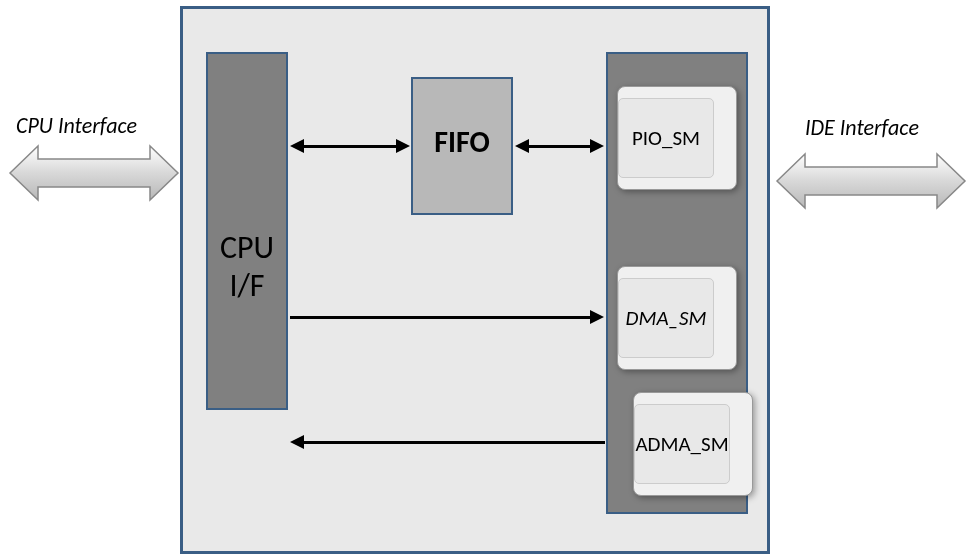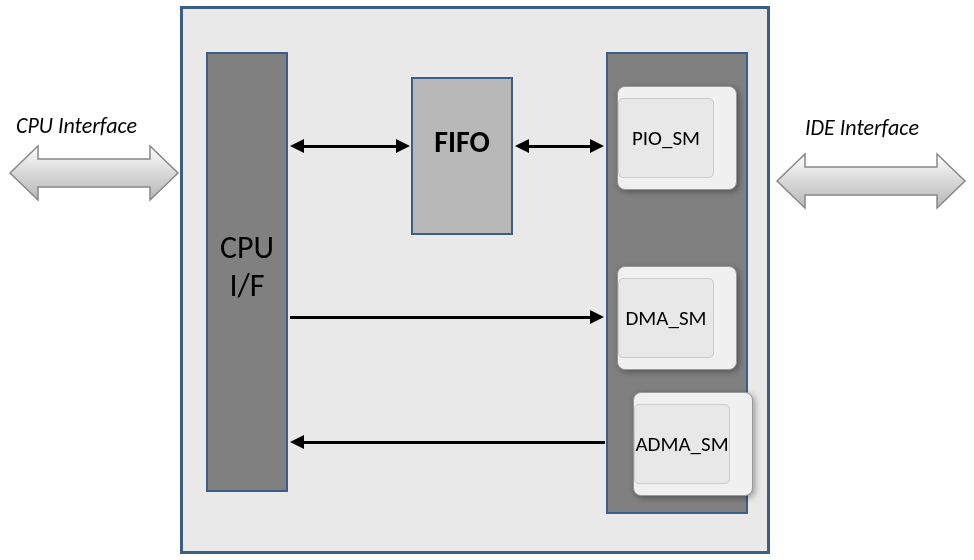--- a/index.html
+++ b/index.html
@@ -19,40 +19,40 @@
     height: 548px;
     border: 3px solid #3a5e85;
     background: #e9e9e9;
     box-sizing: border-box;
   }
   .cpu-if-block {
     position: absolute;
     left: 206px;
     top: 52px;
     width: 82px;
-    height: 440px;
+    height: 358px;
     background: #808080;
     border: 2px solid #3a5e85;
     box-sizing: border-box;
   }
   .cpu-if-label {
     position: absolute;
     left: 50%;
     top: 175px;
     transform: translateX(-50%);
     font-size: 32px;
     text-align: center;
     line-height: 1.2;
   }
   .fifo-block {
     position: absolute;
     left: 411px;
     top: 77px;
     width: 102px;
-    height: 158px;
+    height: 138px;
     background: #b8b8b8;
     border: 2px solid #3a5e85;
     box-sizing: border-box;
   }
   .fifo-label {
     position: absolute;
     left: 50%;
     top: 44px;
     transform: translateX(-50%);
     font-size: 30px;
@@ -89,21 +89,21 @@
     border-radius: 5px;
     background: #e8e8e8;
     display: flex;
     align-items: center;
     justify-content: center;
   }
   .sm-label {
     font-size: 21px;
   }
   .pio-sm { top: 86px; }
-  .dma-sm { top: 266px; }
+  .dma-sm { top: 266px; font-style: italic; }
   .adma-sm { top: 392px; margin-left: 16px; }
 
   .ext-label {
     position: absolute;
     font-style: italic;
     font-weight: normal;
     font-size: 22px;
   }
   .cpu-interface-label { left: 16px; top: 112px; }
   .ide-interface-label { left: 805px; top: 114px; }

